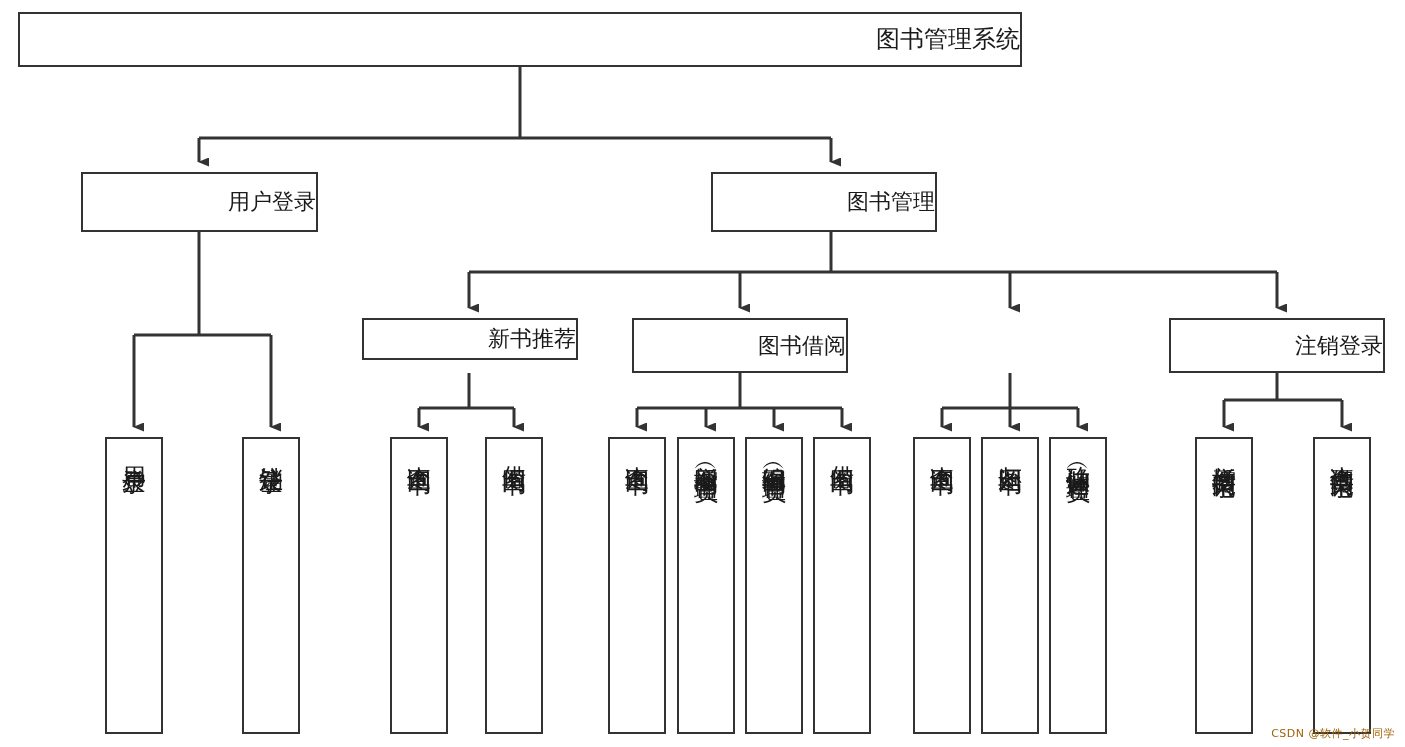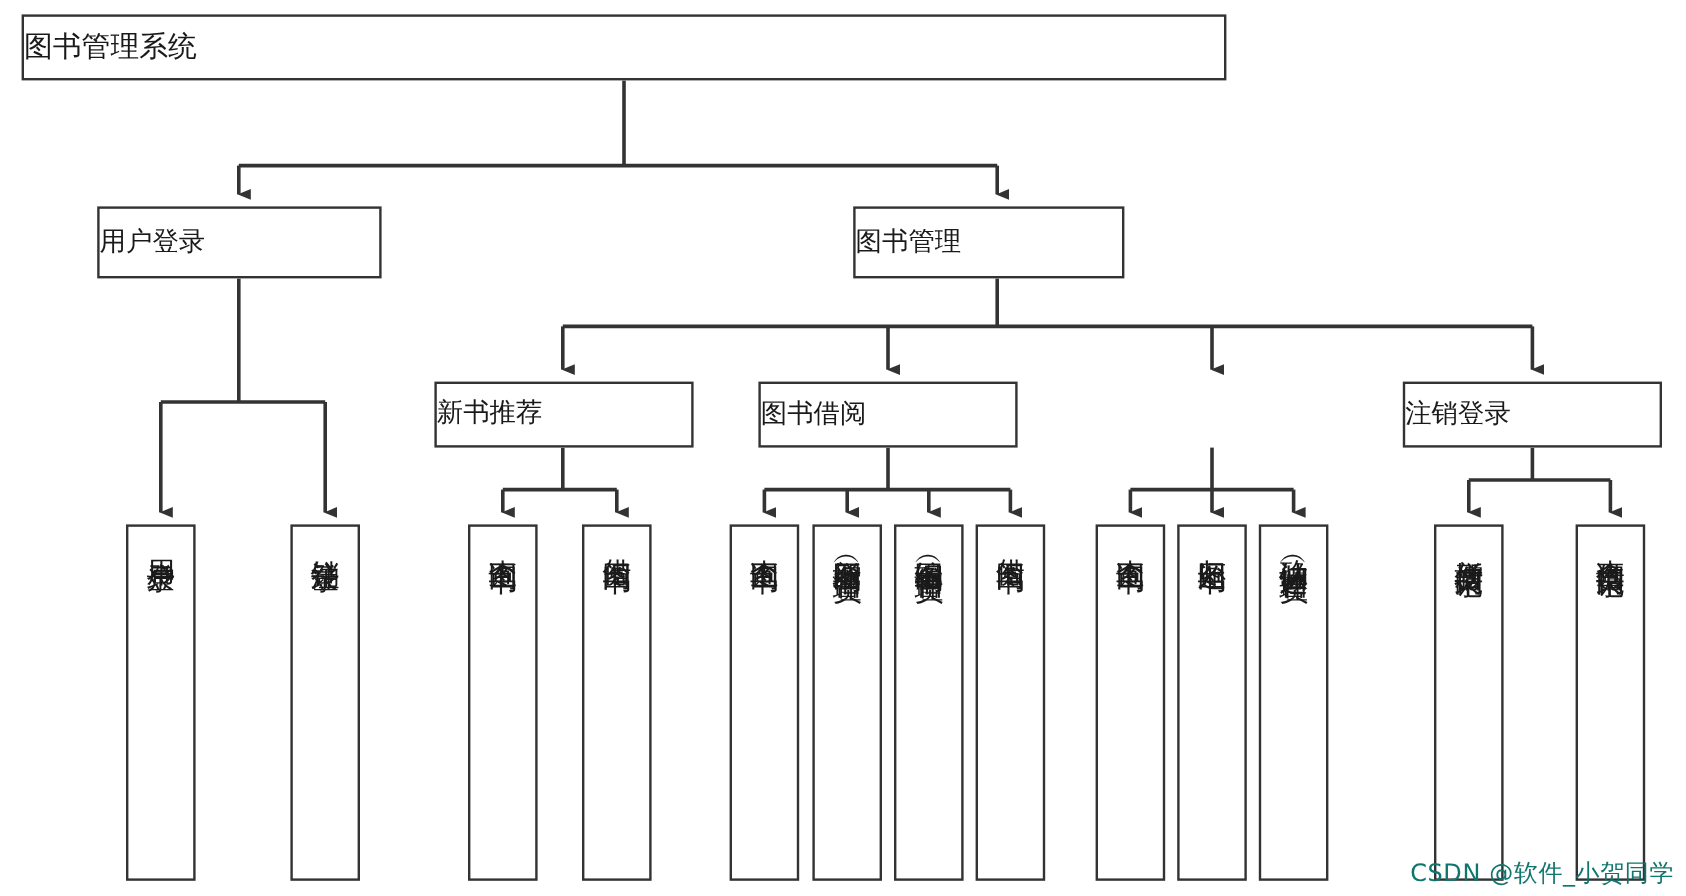--- a/index.html
+++ b/index.html
@@ -24,21 +24,21 @@
     height: 747px;
     pointer-events: none;
   }
   .node {
     position: absolute;
     box-sizing: border-box;
     background: #ffffff;
     border: 2px solid #333333;
     display: flex;
     align-items: center;
-    justify-content: flex-start;
+    justify-content: flex-end;
     color: #1a1a1a;
     z-index: 2;
   }
   .node-label {
     display: block;
     text-align: center;
     line-height: 1.15;
     color: #1a1a1a;
     white-space: nowrap;
   }
@@ -62,22 +62,22 @@
     font-size: 24px;
     letter-spacing: 2px;
     line-height: 1;
     white-space: nowrap;
     max-height: 100%;
   }
   .watermark {
     position: absolute;
     right: 10px;
     bottom: 6px;
-    font-size: 20px;
-    color: #0f766e;
+    font-size: 11px;
+    color: #a16207;
     letter-spacing: 0.5px;
     z-index: 5;
     white-space: nowrap;
   }
 </style>
 </head>
 <body>
 
 <div id="canvas">
 
@@ -135,21 +135,21 @@
     <span class="node-label">图书管理系统</span>
   </div>
 
   <div class="node horiz" style="left:81px; top:172px; width:237px; height:60px;">
     <span class="node-label">用户登录</span>
   </div>
   <div class="node horiz" style="left:711px; top:172px; width:226px; height:60px;">
     <span class="node-label">图书管理</span>
   </div>
 
-  <div class="node horiz" style="left:362px; top:318px; width:216px; height:55px;font-family:Liberation Mono, monospace;">
+  <div class="node horiz" style="left:362px; top:318px; width:216px; height:42px;">
     <span class="node-label">新书推荐</span>
   </div>
   <div class="node horiz" style="left:632px; top:318px; width:216px; height:55px;">
     <span class="node-label">图书借阅</span>
   </div>
   <div class="node horiz" style="left:1169px; top:318px; width:216px; height:55px;">
     <span class="node-label">注销登录</span>
   </div>
 
   <div class="node leaf" style="left:105px; top:437px; width:58px; height:297px;">

